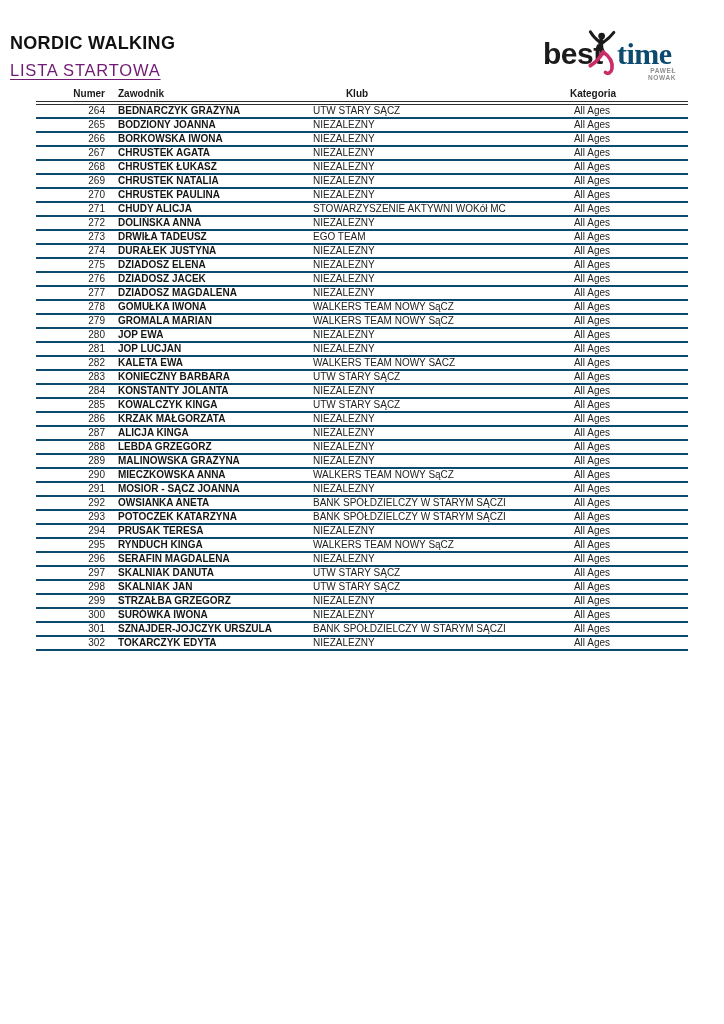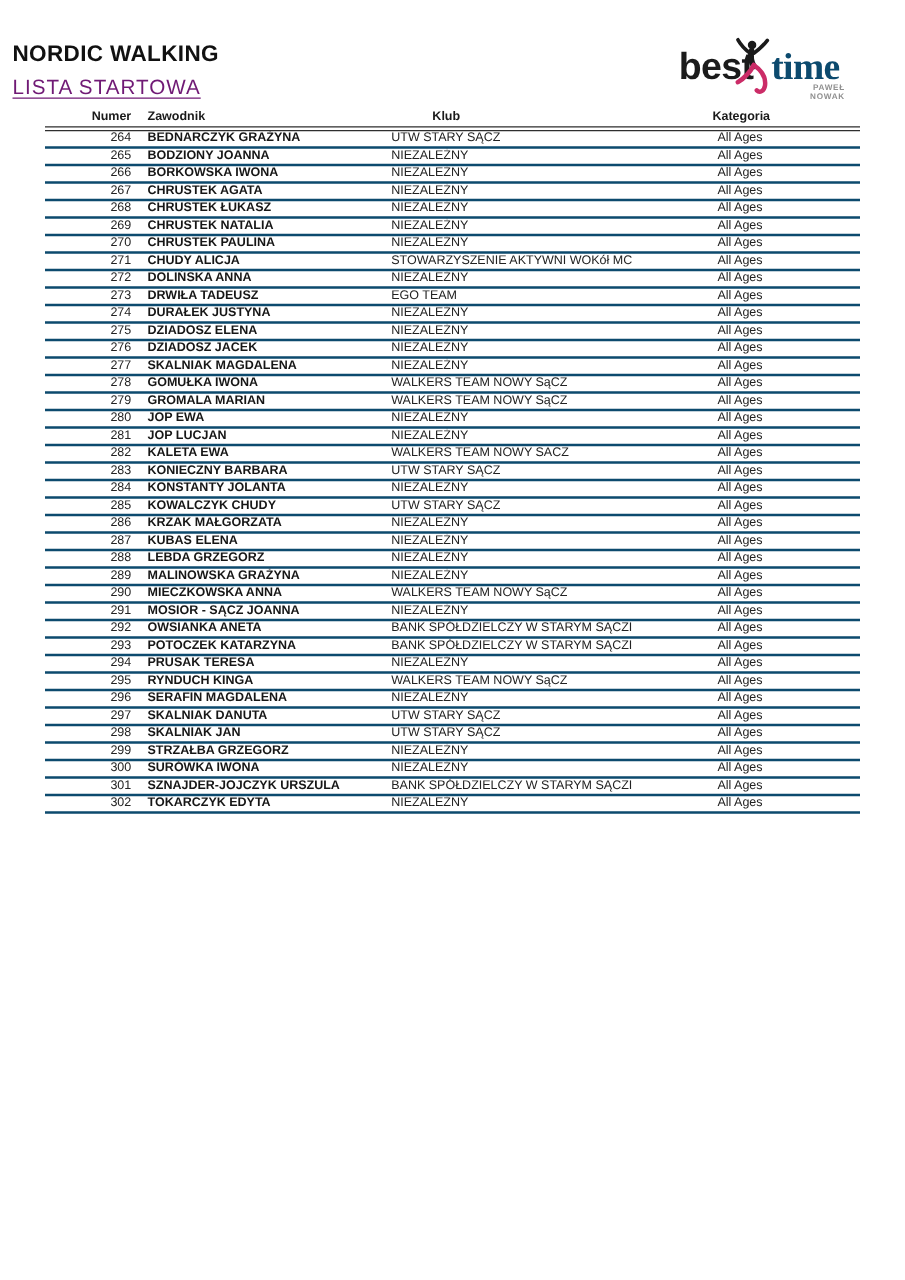--- a/index.html
+++ b/index.html
@@ -179,21 +179,21 @@
         <span class="cell-kategoria">All Ages</span>
       </div>
       <div class="row">
         <span class="cell-numer">276</span>
         <span class="cell-zawodnik">DZIADOSZ JACEK</span>
         <span class="cell-klub">NIEZALEŻNY</span>
         <span class="cell-kategoria">All Ages</span>
       </div>
       <div class="row">
         <span class="cell-numer">277</span>
-        <span class="cell-zawodnik">SKALNIAK MAGDALENA</span>
+        <span class="cell-zawodnik">DZIADOSZ MAGDALENA</span>
         <span class="cell-klub">NIEZALEŻNY</span>
         <span class="cell-kategoria">All Ages</span>
       </div>
       <div class="row">
         <span class="cell-numer">278</span>
         <span class="cell-zawodnik">GOMUŁKA IWONA</span>
         <span class="cell-klub">WALKERS TEAM NOWY SąCZ</span>
         <span class="cell-kategoria">All Ages</span>
       </div>
       <div class="row">
@@ -227,33 +227,33 @@
         <span class="cell-kategoria">All Ages</span>
       </div>
       <div class="row">
         <span class="cell-numer">284</span>
         <span class="cell-zawodnik">KONSTANTY JOLANTA</span>
         <span class="cell-klub">NIEZALEŻNY</span>
         <span class="cell-kategoria">All Ages</span>
       </div>
       <div class="row">
         <span class="cell-numer">285</span>
-        <span class="cell-zawodnik">KOWALCZYK CHUDY</span>
+        <span class="cell-zawodnik">KOWALCZYK KINGA</span>
         <span class="cell-klub">UTW STARY SĄCZ</span>
         <span class="cell-kategoria">All Ages</span>
       </div>
       <div class="row">
         <span class="cell-numer">286</span>
         <span class="cell-zawodnik">KRZAK MAŁGORZATA</span>
         <span class="cell-klub">NIEZALEŻNY</span>
         <span class="cell-kategoria">All Ages</span>
       </div>
       <div class="row">
         <span class="cell-numer">287</span>
-        <span class="cell-zawodnik">KUBAS ELENA</span>
+        <span class="cell-zawodnik">ALICJA KINGA</span>
         <span class="cell-klub">NIEZALEŻNY</span>
         <span class="cell-kategoria">All Ages</span>
       </div>
       <div class="row">
         <span class="cell-numer">288</span>
         <span class="cell-zawodnik">LEBDA GRZEGORZ</span>
         <span class="cell-klub">NIEZALEŻNY</span>
         <span class="cell-kategoria">All Ages</span>
       </div>
       <div class="row">

